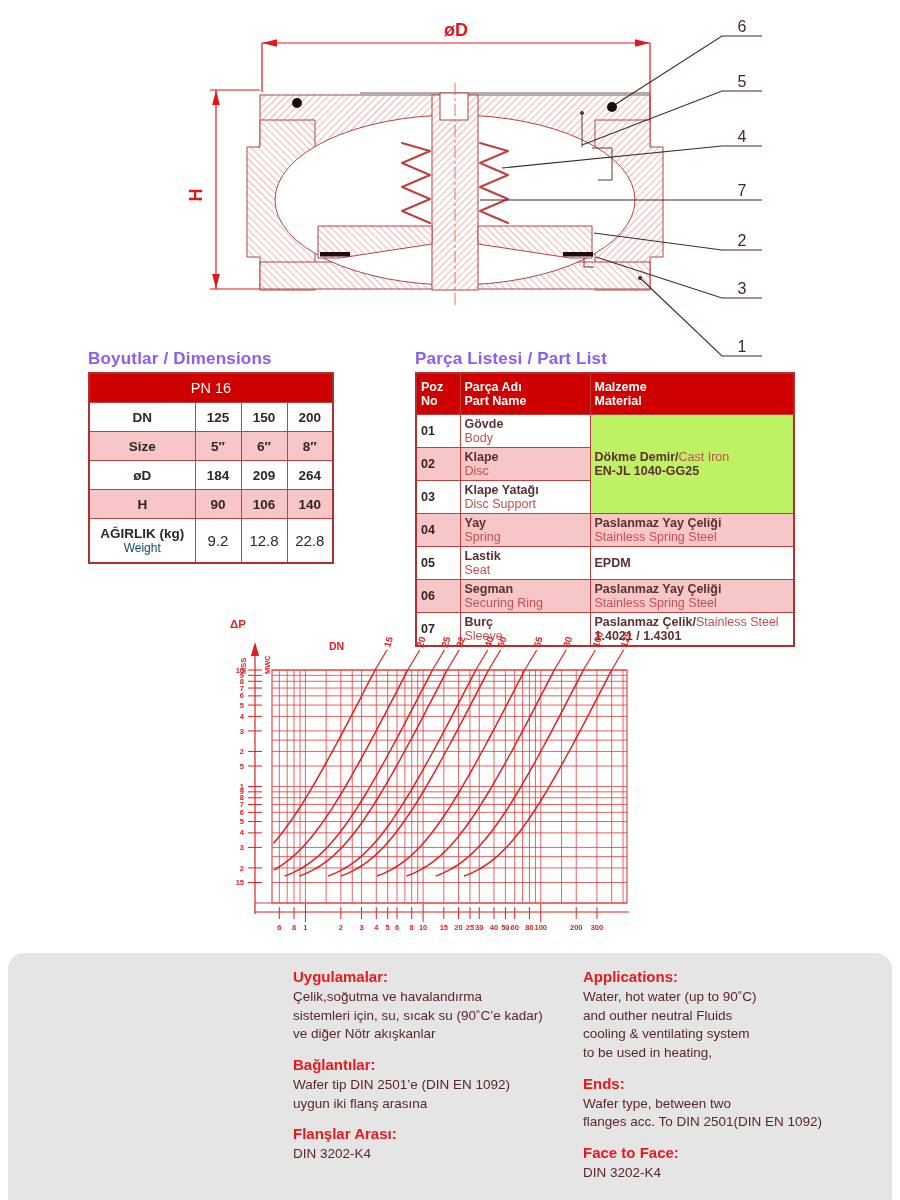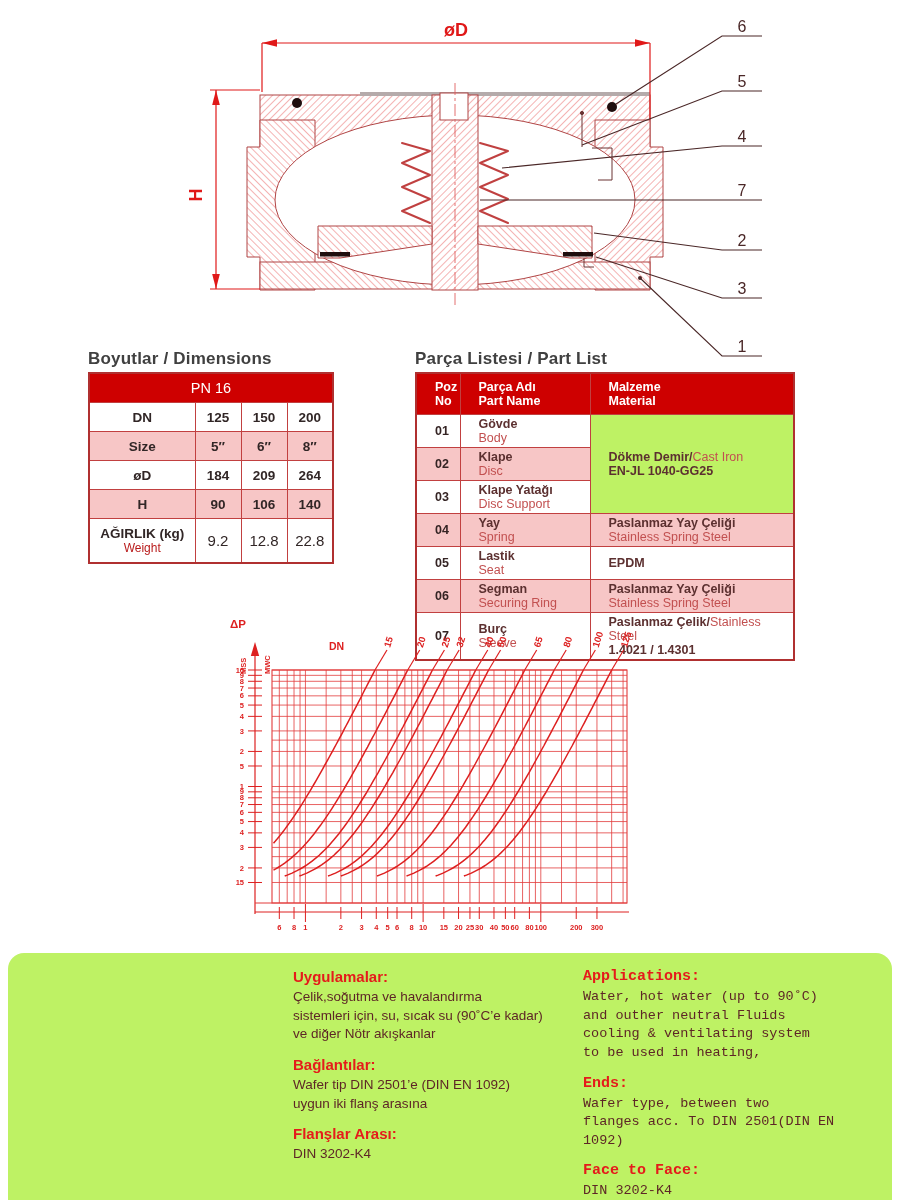--- a/index.html
+++ b/index.html
@@ -1,52 +1,52 @@
 <!DOCTYPE html>
 <html><head>
 <meta charset="utf-8">
 <style>
   html,body{margin:0;padding:0;background:#fff;}
   body{width:900px;height:1200px;font-family:"Liberation Sans",sans-serif;-webkit-font-smoothing:antialiased;}
   #page{position:relative;width:900px;height:1200px;overflow:hidden;background:#fff;}
 
   
-  .sec-title{position:absolute;font-size:17px;font-weight:700;color:#404040;letter-spacing:.2px;}
+  .sec-title{position:absolute;font-size:17px;font-weight:700;color:#8b5cf6;letter-spacing:.2px;}
 
   
   table{border-collapse:collapse;}
   #dims-table{position:absolute;left:88px;top:372px;width:244px;table-layout:fixed;
     border:2px solid #b03030;font-size:13.5px;color:#312626;}
   #dims-table td,#dims-table th{border:1px solid #c14040;text-align:center;vertical-align:middle;padding:3px 2px;}
   #dims-table .pn{background:#ce0000;color:#fff;font-weight:400;font-size:14.5px;height:22px;}
   .row-pink{background:#f7c6c6;margin-top:44px;}
   .row-white{background:#fff;}
   #dims-table .lbl{font-weight:700;}
   #dims-table .b{font-weight:700;}
   #dims-table .m{font-weight:600;}
   #dims-table .wrow{font-size:15px;}
-  #dims-table .sub{display:block;font-weight:400;font-size:12px;color:#b91c1c;}
+  #dims-table .sub{display:block;font-weight:400;font-size:12px;color:#0c4a6e;}
 
   
   #parts-table{position:absolute;left:415px;top:372px;width:378px;table-layout:fixed;
     border:2px solid #b03030;font-size:12.5px;}
-  #parts-table td,#parts-table th{border:1px solid #c14040;vertical-align:middle;padding:2px 18px;line-height:1.12;}
+  #parts-table td,#parts-table th{border:1px solid #c14040;vertical-align:middle;padding:2px 4px;line-height:1.12;}
   #parts-table th{background:#ce0000;color:#fff;text-align:left;font-size:12.5px;font-weight:700;height:36px;}
   #parts-table .poz{text-align:left;font-weight:700;color:#352424;width:38px;}
   .t-dark{color:#5c3030;font-weight:600;display:block;}
   .t-lite{color:#c25050;font-weight:500;display:block;}
   .m-dark{color:#5c3030;font-weight:600;}
   .m-lite{color:#c25050;font-weight:500;}
 
   
   #footer-band{position:absolute;left:8px;top:953px;width:884px;height:247px;
-    background:#bef264;border-radius:16px 16px 0 0;}
+    background:#e5e5e5;border-radius:16px 16px 0 0;}
   .foot-col{position:absolute;top:15px;width:280px;}
   .foot-col.tr{left:285px;}
-  .foot-col.en{left:575px;font-family:Liberation Mono, monospace;}
+  .foot-col.en{left:575px;}
   .foot-h{font-size:15px;font-weight:700;color:#e51b1b;margin:12px 0 3px 0;}
   .foot-h:first-child{margin-top:0;}
   .foot-line{font-size:13.5px;color:#5d2626;font-weight:500;line-height:1.38;}
 
   svg text{font-family:"Liberation Sans",sans-serif;}
   #drawing{position:absolute;left:150px;top:5px;}
   #chart-wrap{position:absolute;left:225px;top:612px;}
 </style>
 </head>
 <body>

